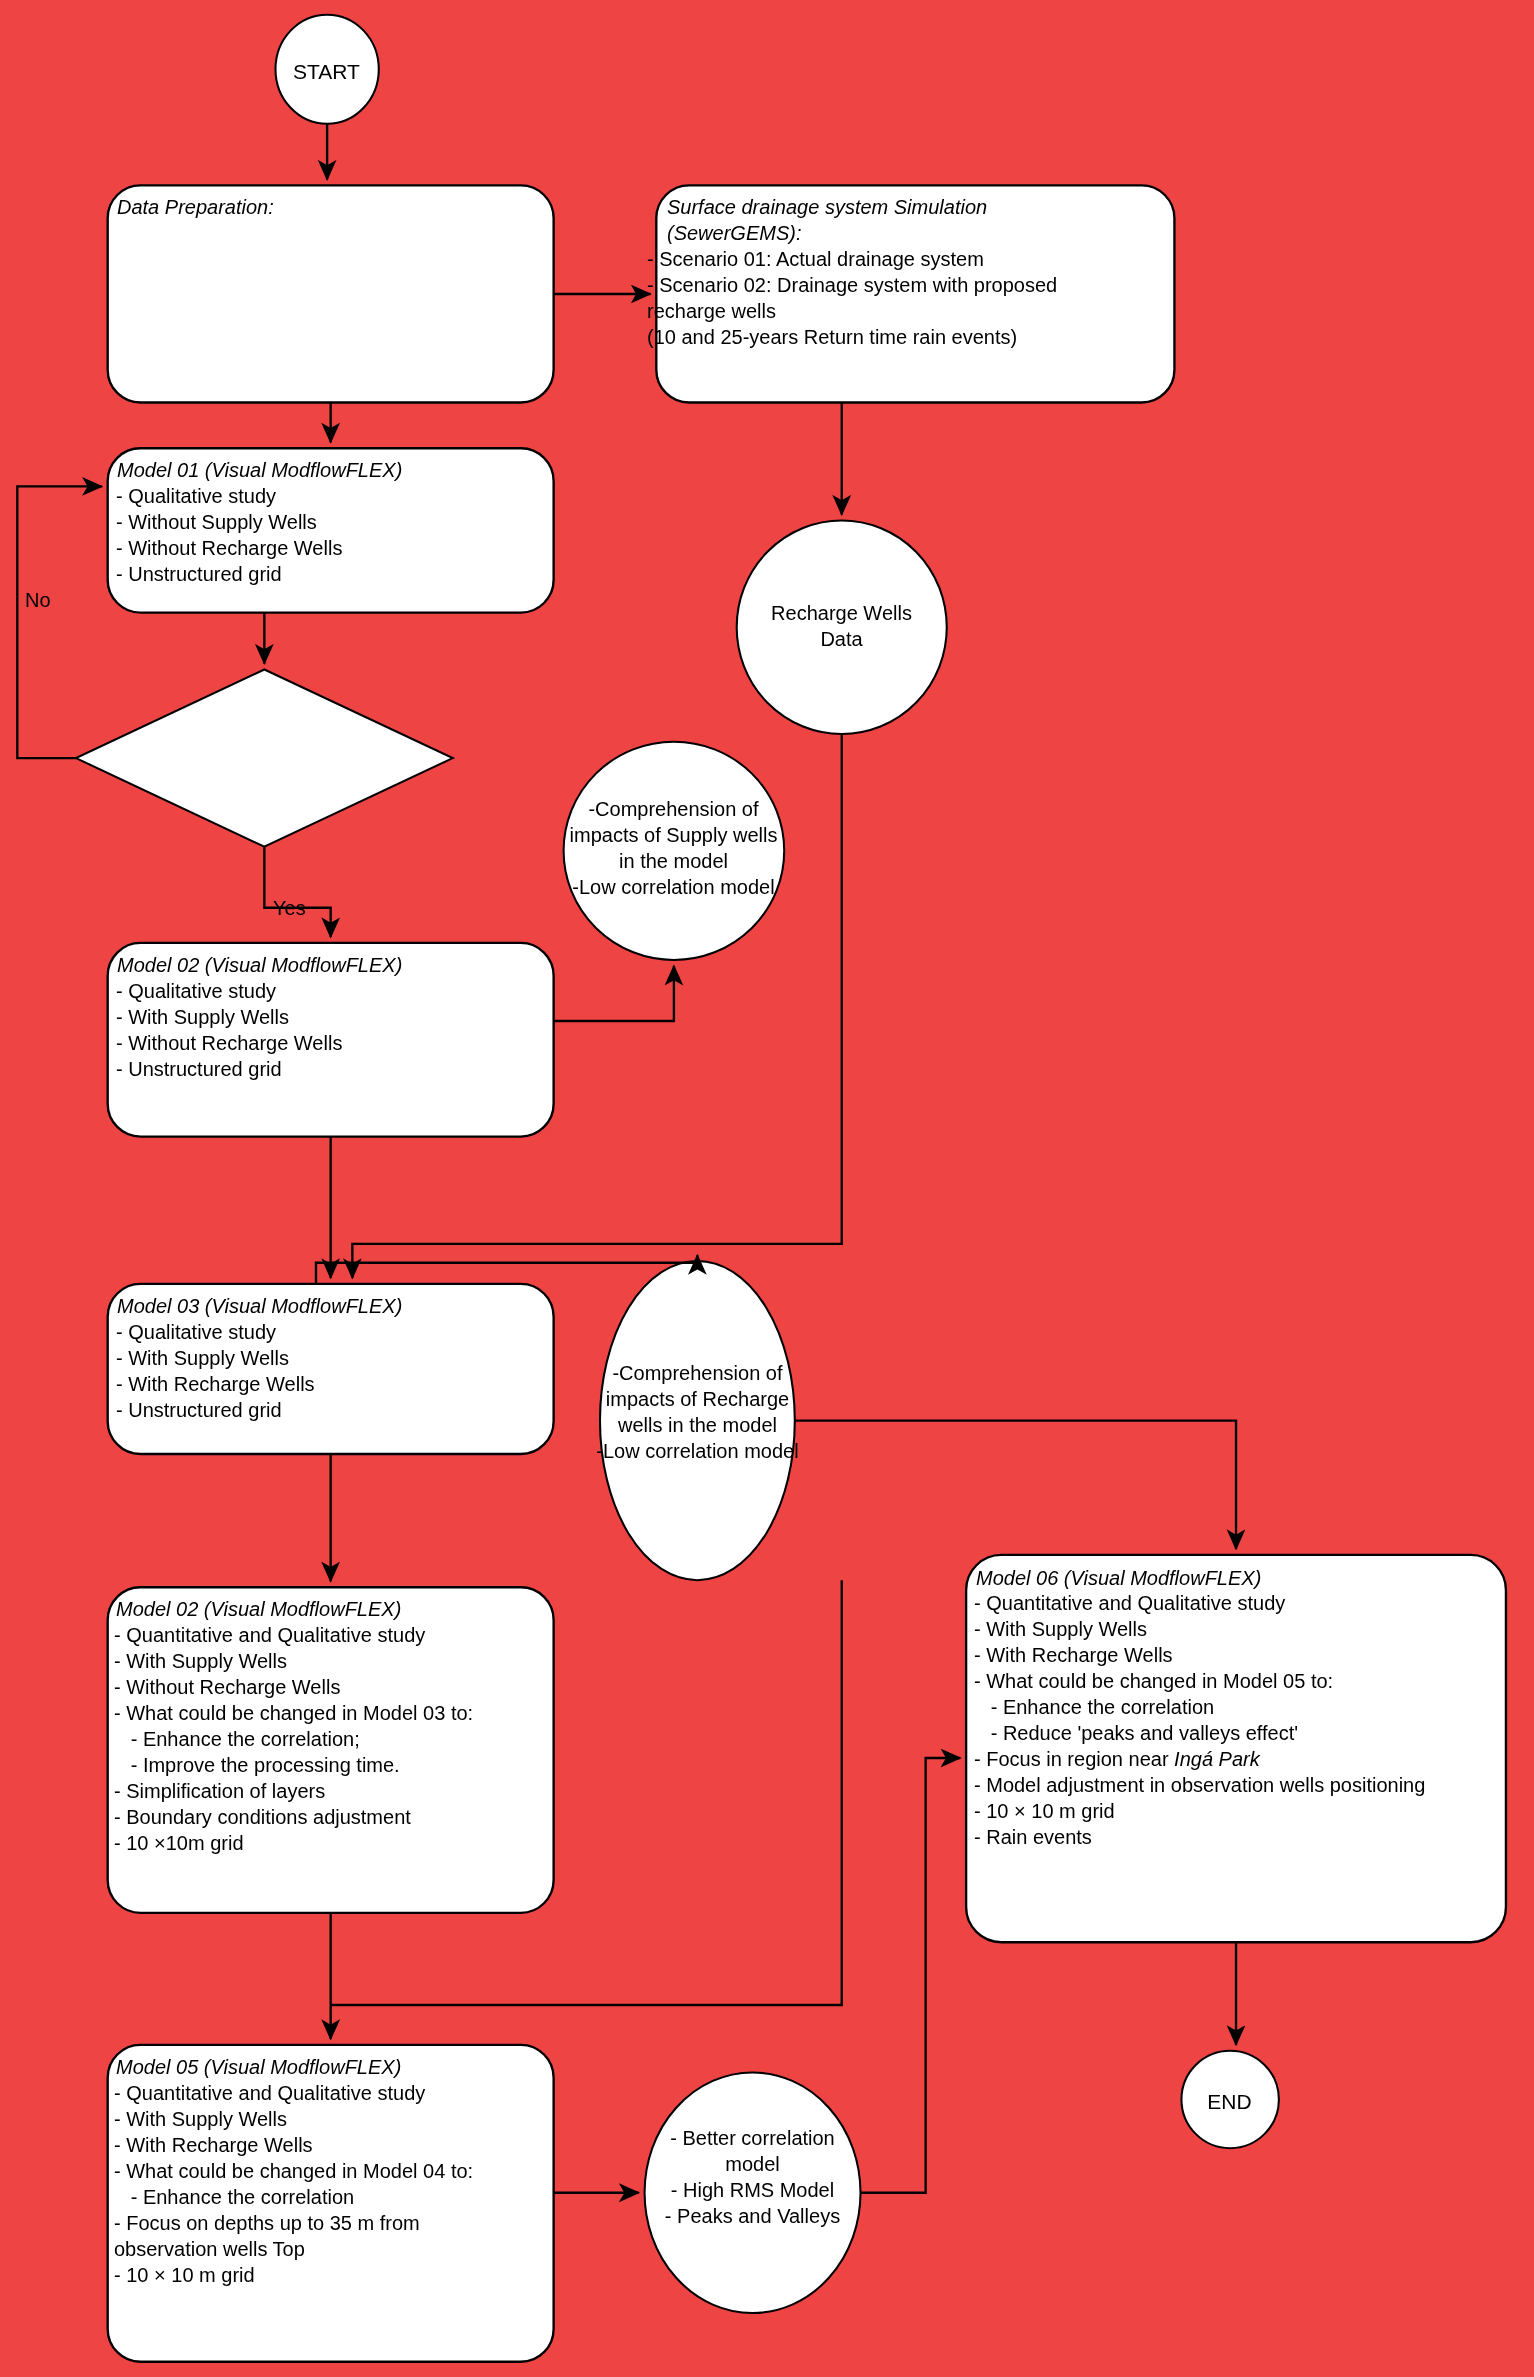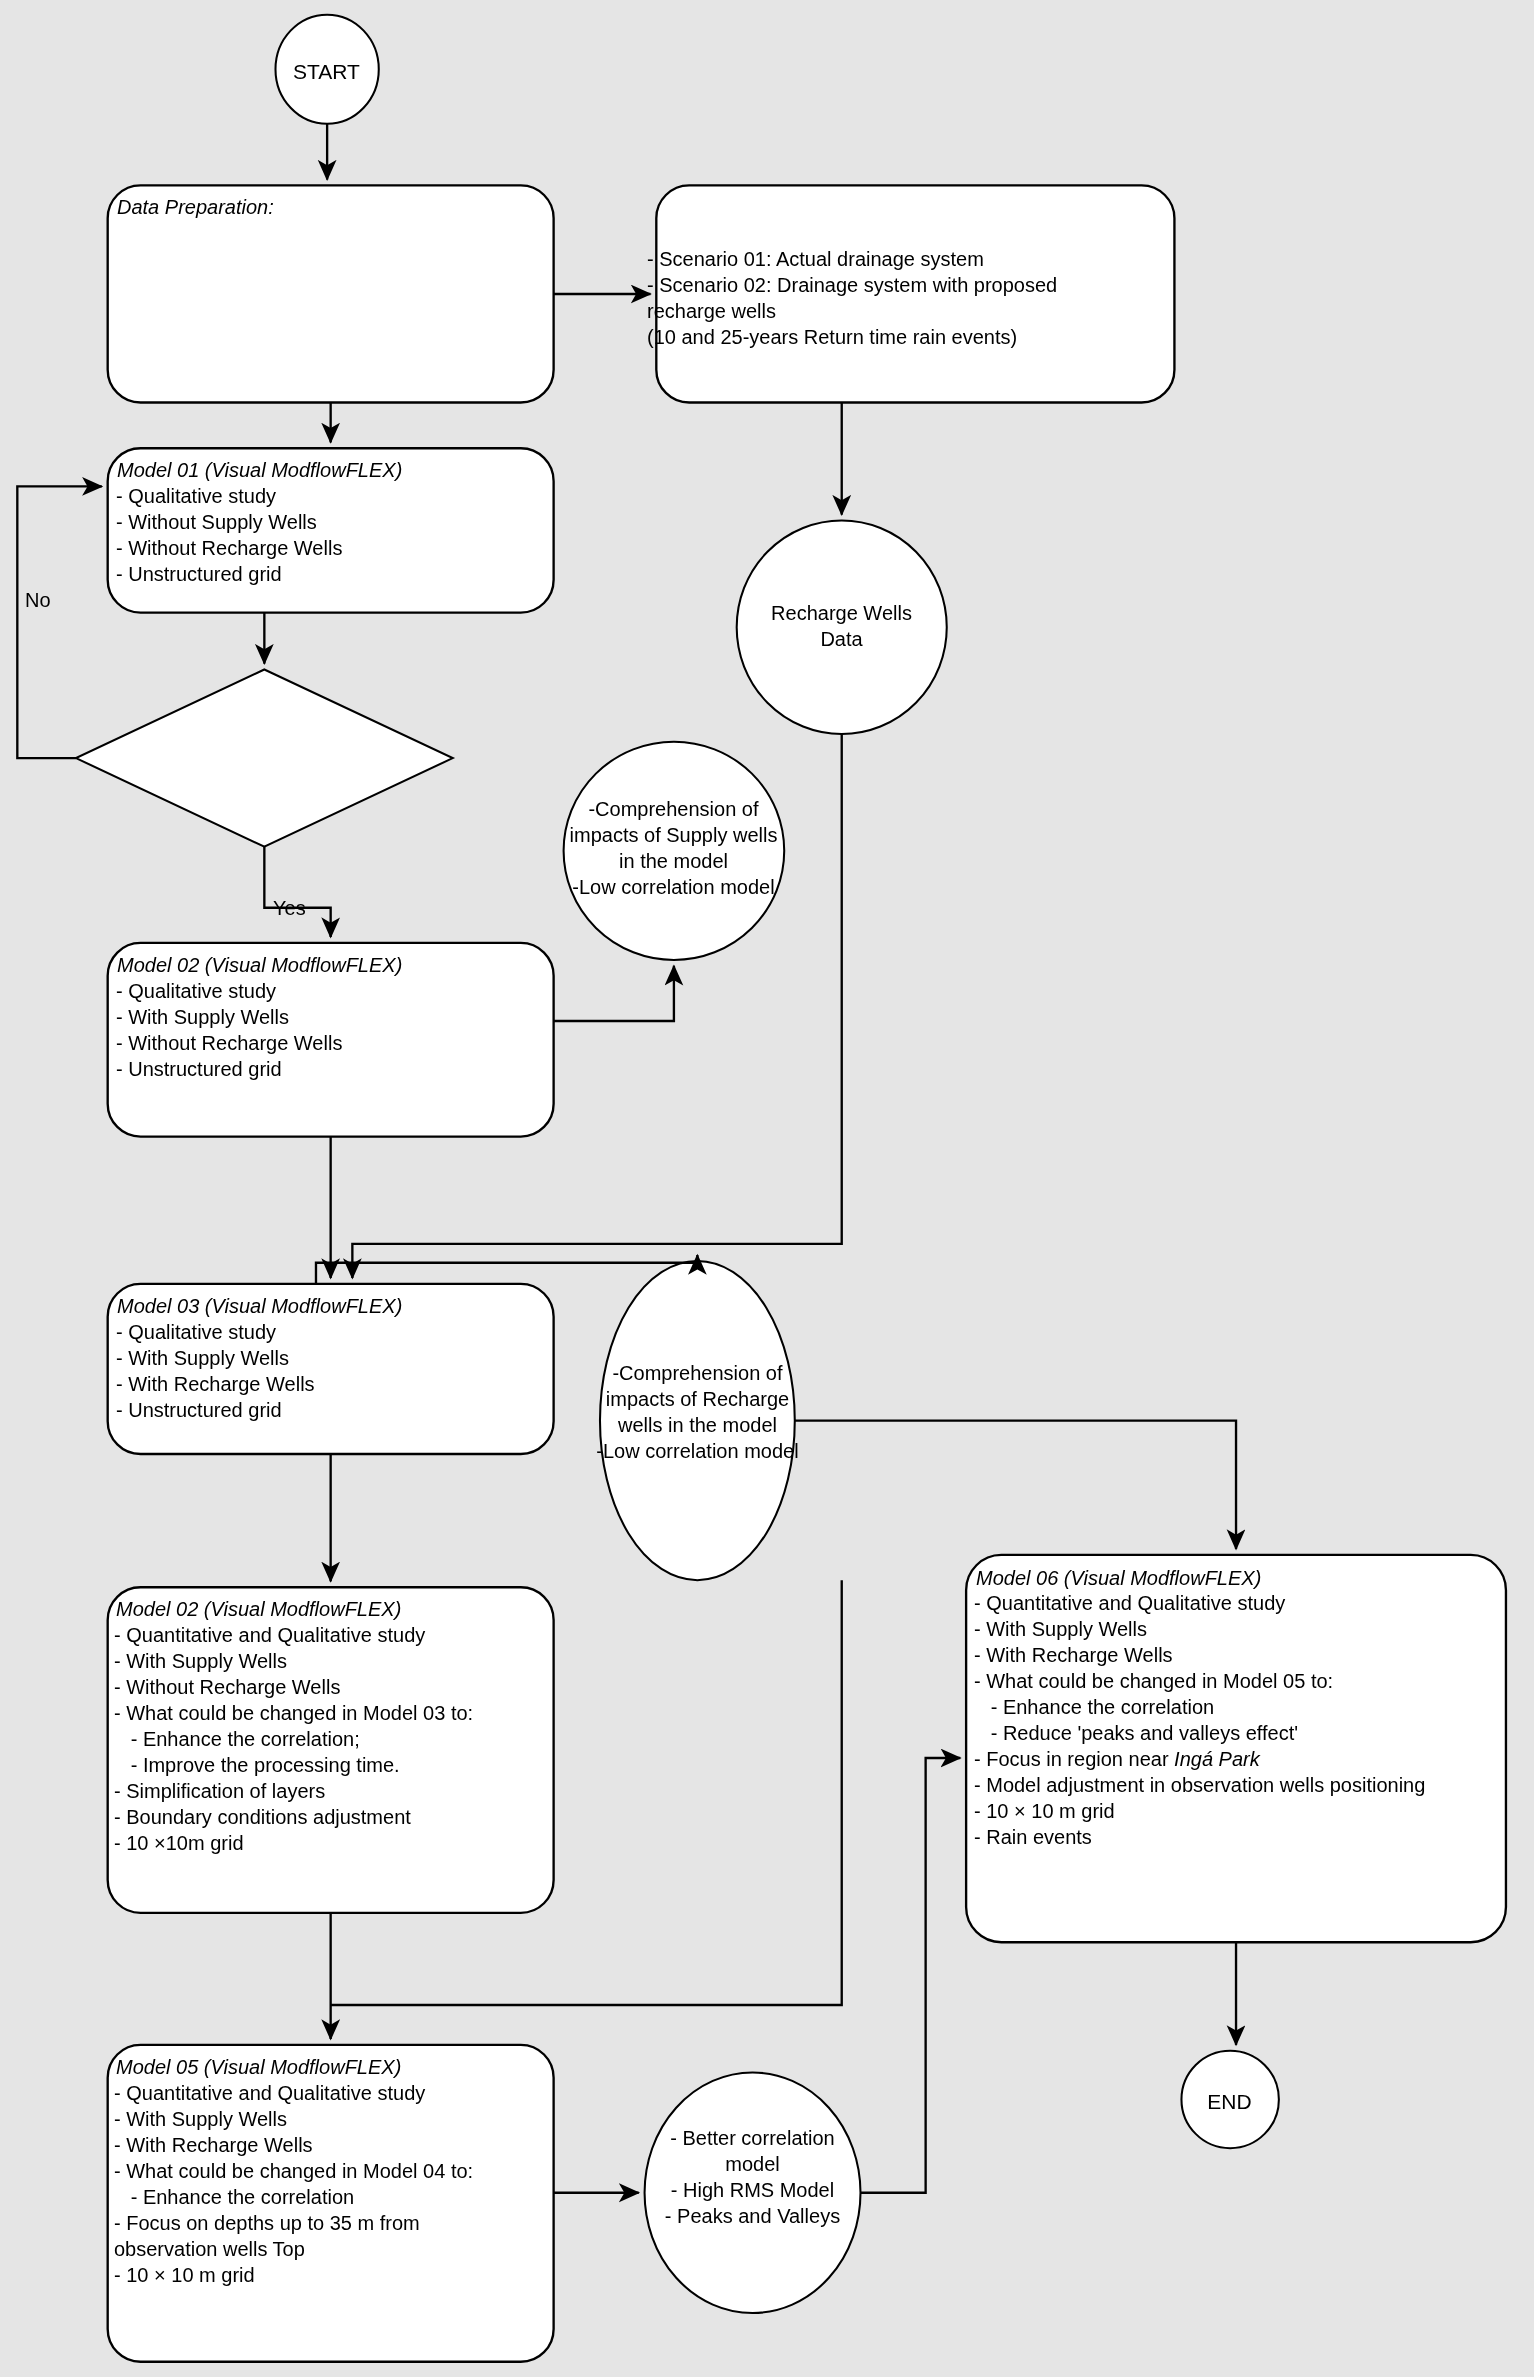--- a/index.html
+++ b/index.html
@@ -1,17 +1,17 @@
 <!DOCTYPE html>
 <html style="font-size:9.4px"><head>
 <meta charset="utf-8">
 <style>
   html,body{margin:0;padding:0;background:#ffffff;}
   body{font-family:"Liberation Sans", sans-serif;}
-  #stage{position:relative;width:1535px;height:2377px;background:#e5e5e5;overflow:hidden;}
+  #stage{position:relative;width:1535px;height:2377px;background:#ef4444;overflow:hidden;}
   svg#flow{position:absolute;left:0;top:0;width:1535px;height:2377px;}
   .shape{fill:#ffffff;stroke:#000000;stroke-width:4;}
   .shape-thin{fill:#ffffff;stroke:#000000;stroke-width:3.5;}
   .edge{fill:none;stroke:#000000;stroke-width:4;}
   .lbl{position:absolute;color:#000;font-family:"Liberation Sans", sans-serif;
        font-size:19px;line-height:1.30;white-space:pre;}
   .lbl.ctr{text-align:center;}
   .node-text{pointer-events:none;}
 </style>
 </head>
@@ -83,20 +83,22 @@
 
     <path class="edge" d="M 1466 3737 L 1577 3737 L 1577 2996 L 1636 2996" marker-end="url(#ah)"></path>
 
     <path class="edge" d="M 2106 3310 L 2106 3485" marker-end="url(#ah)"></path>
   </svg>
 
   <div class="lbl ctr node-text" style="left:268px;top:58px;width:117px;font-size:21px;">START</div>
 
   <div class="lbl node-text" style="left:117px;top:194px;font-size:20px;font-style:italic;">Data Preparation:</div>
 
+  <div class="lbl node-text" style="left:667px;top:194px;font-size:20px;font-style:italic;">Surface drainage system Simulation
+(SewerGEMS):</div>
   <div class="lbl node-text" style="left:647px;top:246px;font-size:20px;">- Scenario 01: Actual drainage system
 - Scenario 02: Drainage system with proposed
 recharge wells
 (10 and 25-years Return time rain events)</div>
 
   <div class="lbl node-text" style="left:117px;top:457px;font-size:20px;font-style:italic;">Model 01 (Visual ModflowFLEX)</div>
   <div class="lbl node-text" style="left:116px;top:483px;font-size:20px;">- Qualitative study
 - Without Supply Wells
 - Without Recharge Wells
 - Unstructured grid</div>

